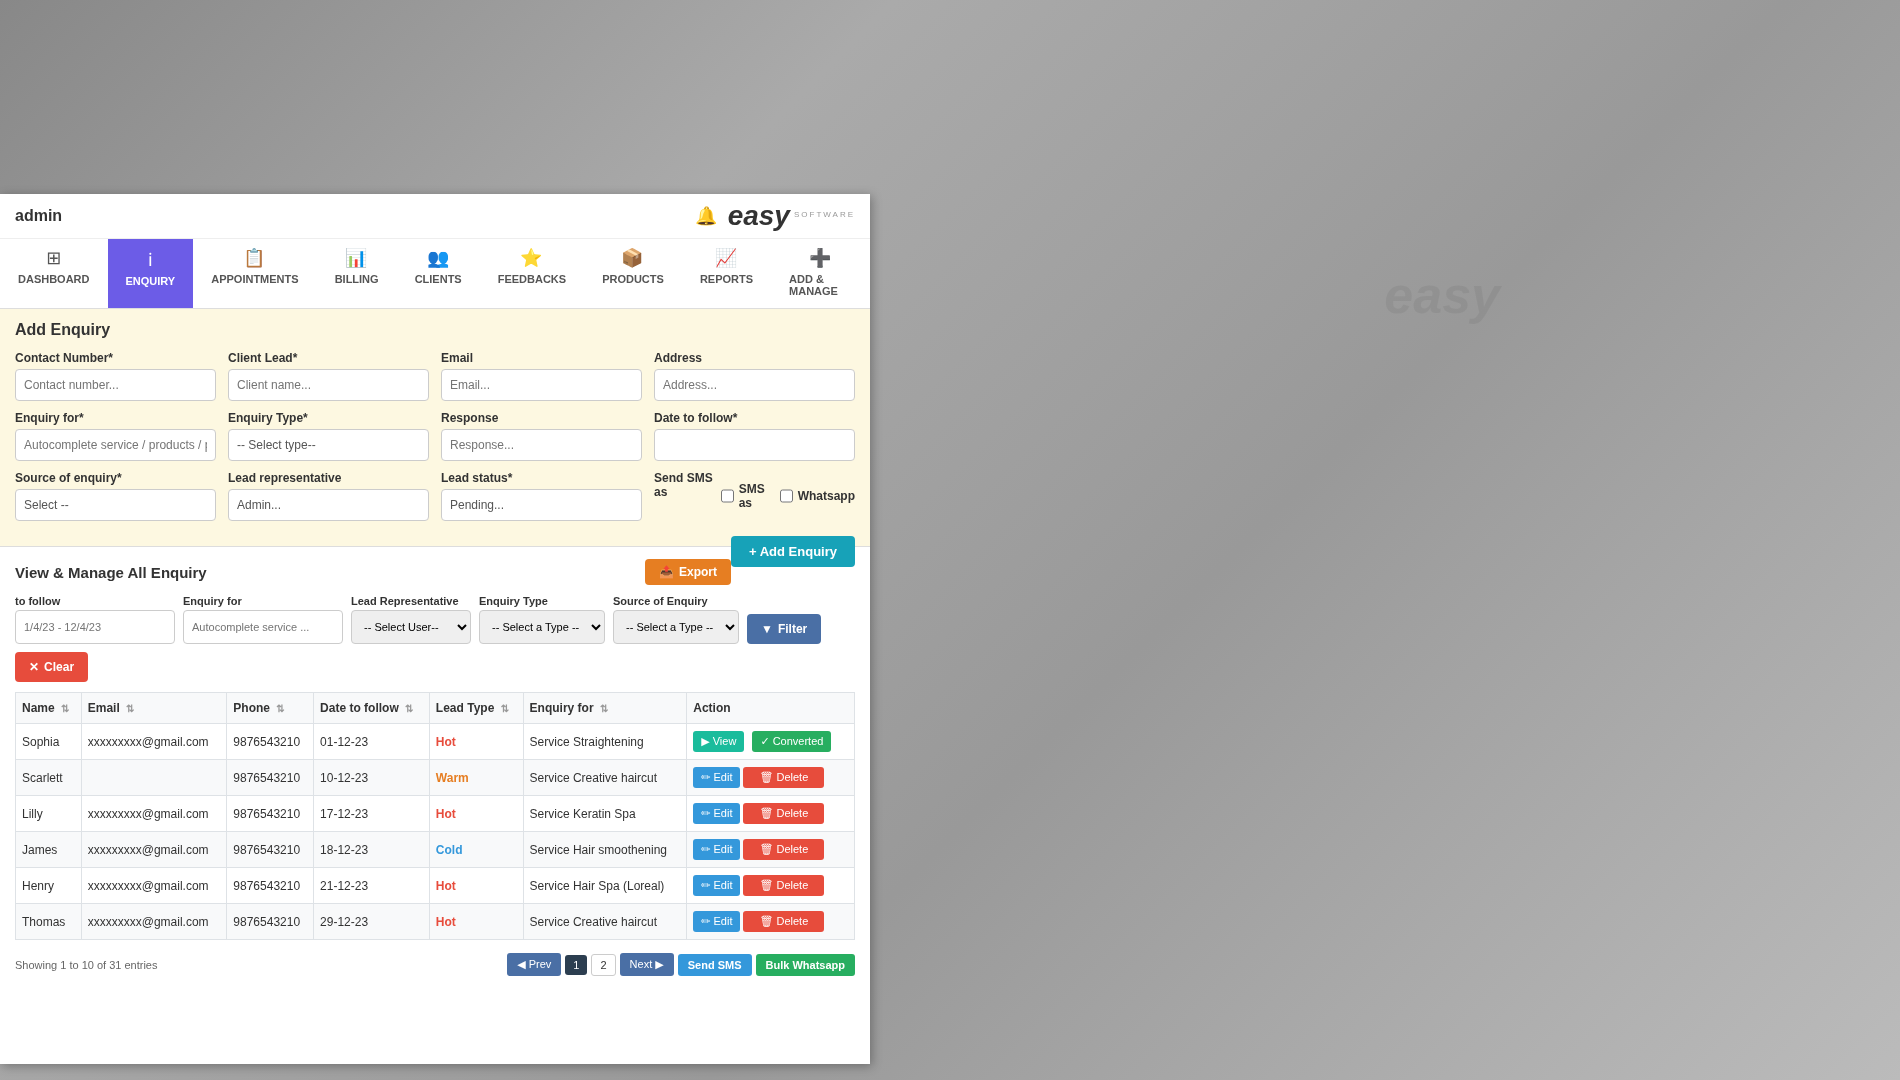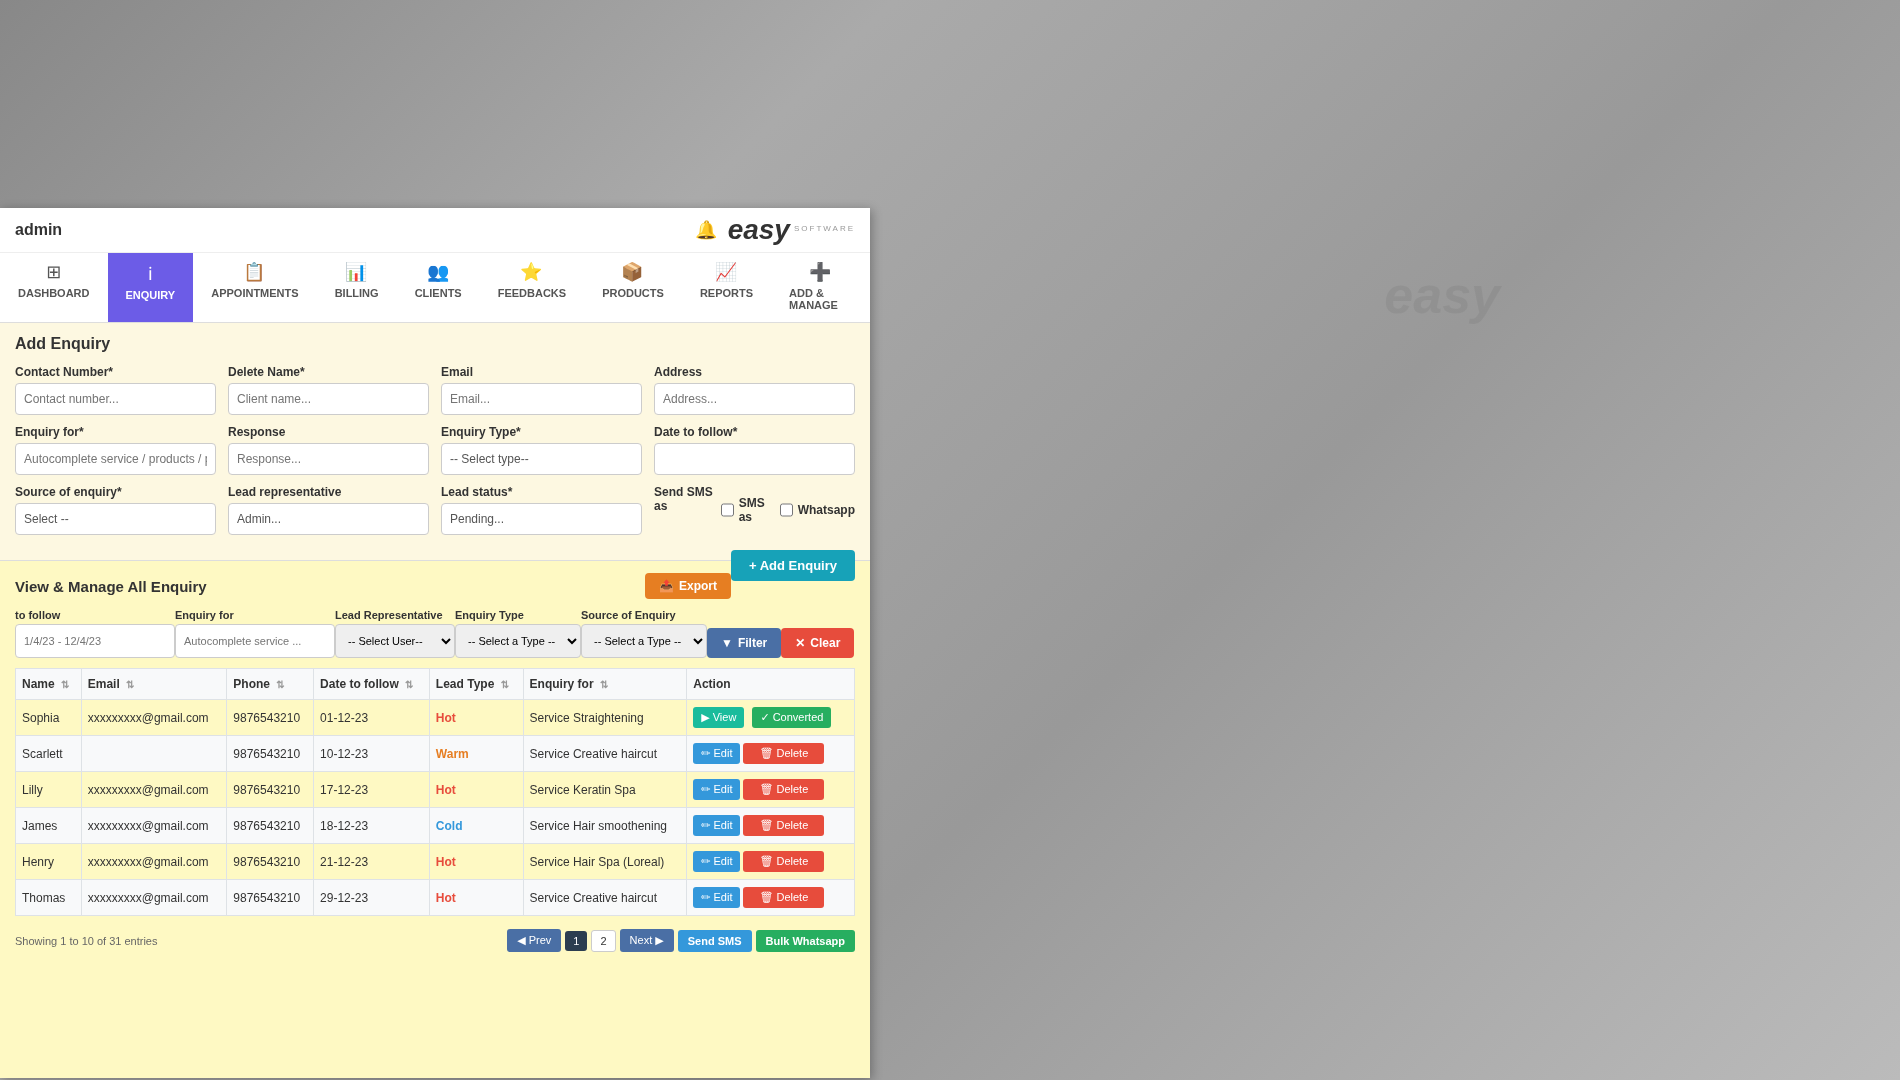--- a/index.html
+++ b/index.html
@@ -9,24 +9,24 @@
       position: absolute;
       top: 0; left: 0;
       width: 1900px;
       height: 1080px;
       background: linear-gradient(135deg, #888 0%, #aaa 30%, #999 60%, #bbb 100%);
       z-index: 0;
     }
 
     .app-panel {
       position: absolute;
-      top: 208px;
+      top: 194px;
       left: 0;
       width: 870px;
-      background: #fef9c3;
+      background: #ffffff;
       z-index: 10;
       box-shadow: 2px 2px 10px rgba(0,0,0,0.3);
       min-height: 870px;
     }
 
     
     .top-bar {
       display: flex;
       align-items: center;
       justify-content: space-between;
@@ -194,21 +194,21 @@
       font-size: 12px;
       font-weight: bold;
       display: flex;
       align-items: center;
       gap: 5px;
     }
 
     
     .filter-row {
       display: flex;
-      gap: 0;
+      gap: 8px;
       align-items: flex-end;
       margin-bottom: 10px;
       flex-wrap: wrap;
     }
     .filter-group {
       display: flex;
       flex-direction: column;
       gap: 3px;
     }
     .filter-group label {
@@ -454,47 +454,47 @@
 
   <div class="form-section">
     <div class="section-title">Add Enquiry</div>
 
     <div class="form-row">
       <div class="form-group">
         <label>Contact Number*</label>
         <input type="text" placeholder="Contact number..." style="">
       </div>
       <div class="form-group">
-        <label>Delete Name*</label>
+        <label>Client Lead*</label>
         <input type="text" placeholder="Client name..." style="">
       </div>
       <div class="form-group">
         <label>Email</label>
         <input type="email" placeholder="Email..." style="">
       </div>
       <div class="form-group">
         <label>Address</label>
         <input type="text" placeholder="Address..." style="">
       </div>
     </div>
 
     <div class="form-row">
       <div class="form-group">
         <label>Enquiry for*</label>
         <input type="text" placeholder="Autocomplete service / products / package..." style="">
-      </div>
-      <div class="form-group">
-        <label>Response</label>
-        <input type="text" placeholder="Response..." style="">
       </div>
       <div class="form-group">
         <label>Enquiry Type*</label>
         <select>
           <option>-- Select type--</option>
         </select>
+      </div>
+      <div class="form-group">
+        <label>Response</label>
+        <input type="text" placeholder="Response..." style="">
       </div>
       <div class="form-group">
         <label>Date to follow*</label>
         <input type="text" style="">
       </div>
     </div>
 
     <div class="form-row">
       <div class="form-group">
         <label>Source of enquiry*</label>

